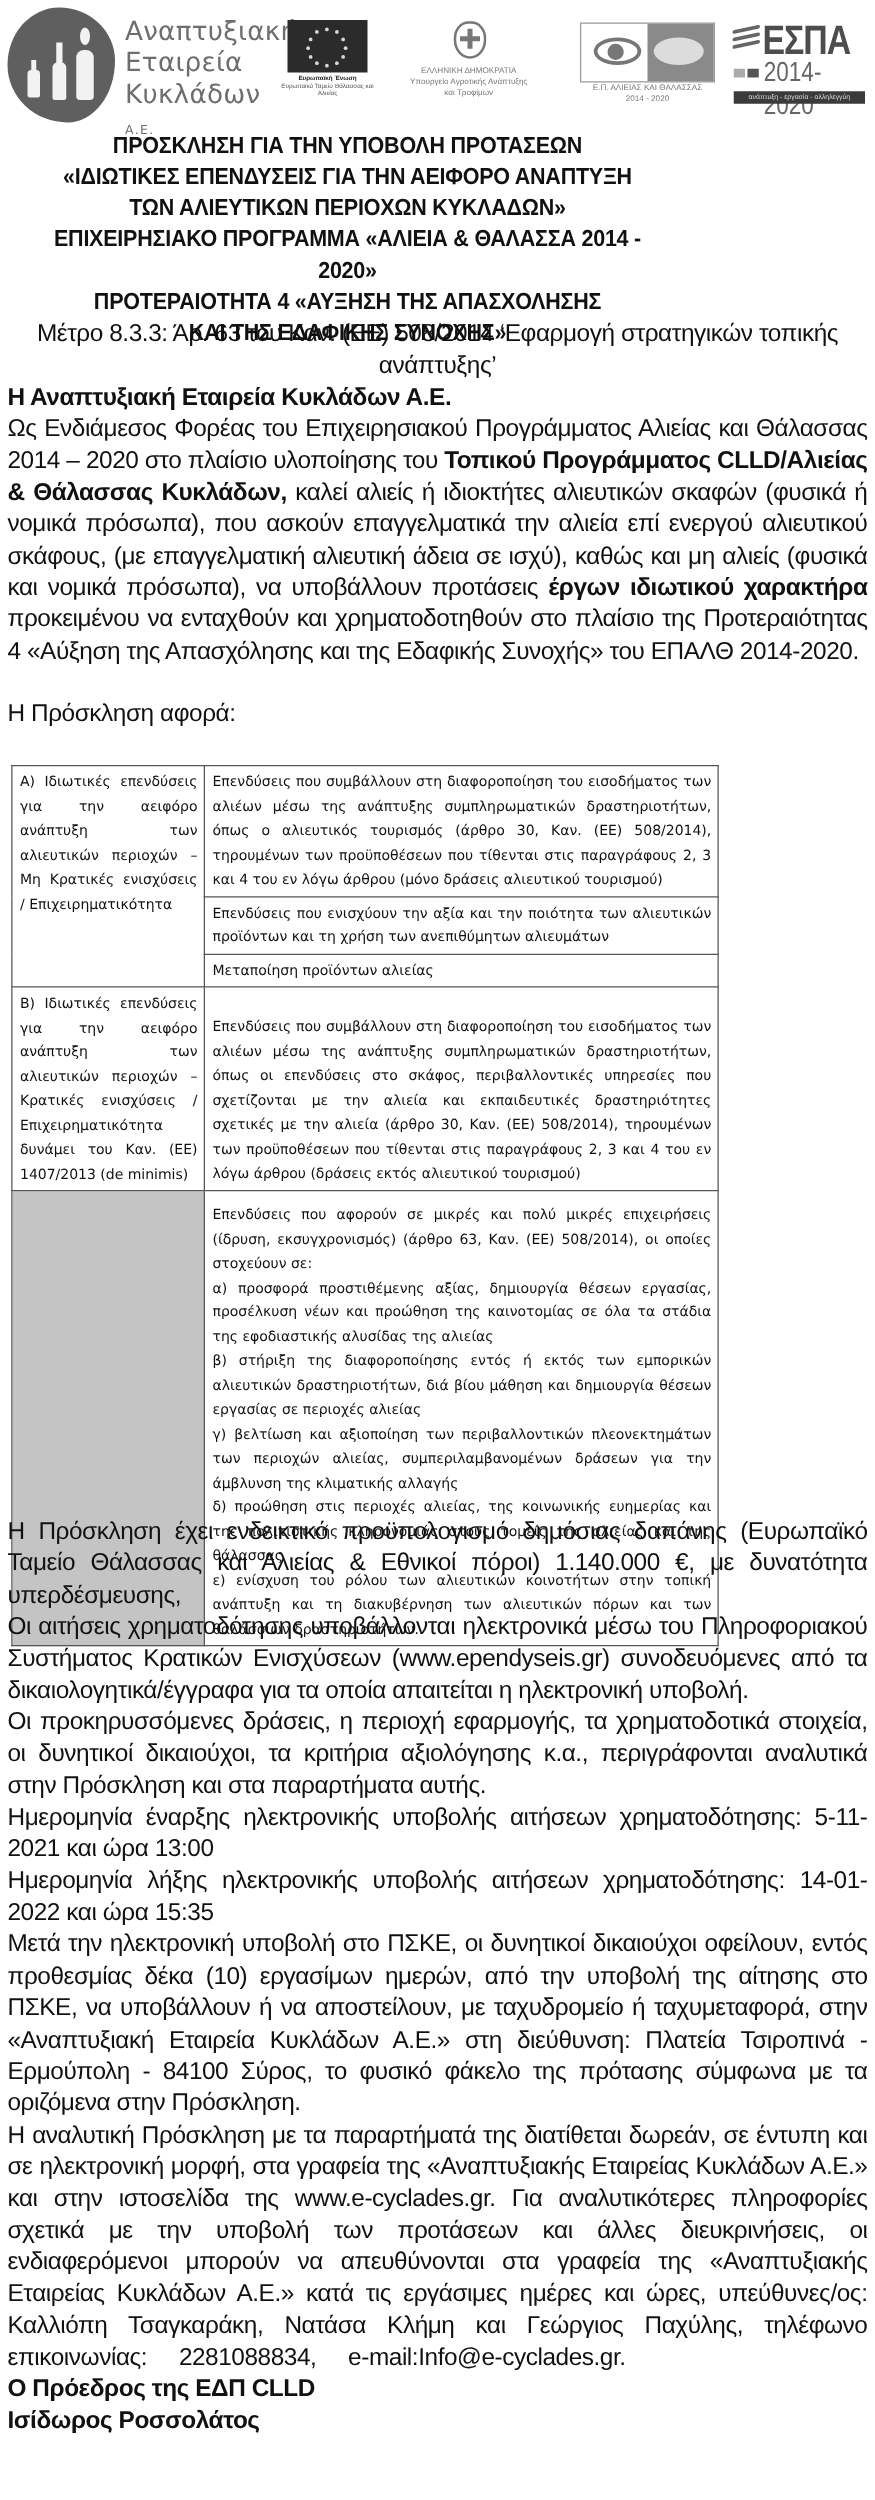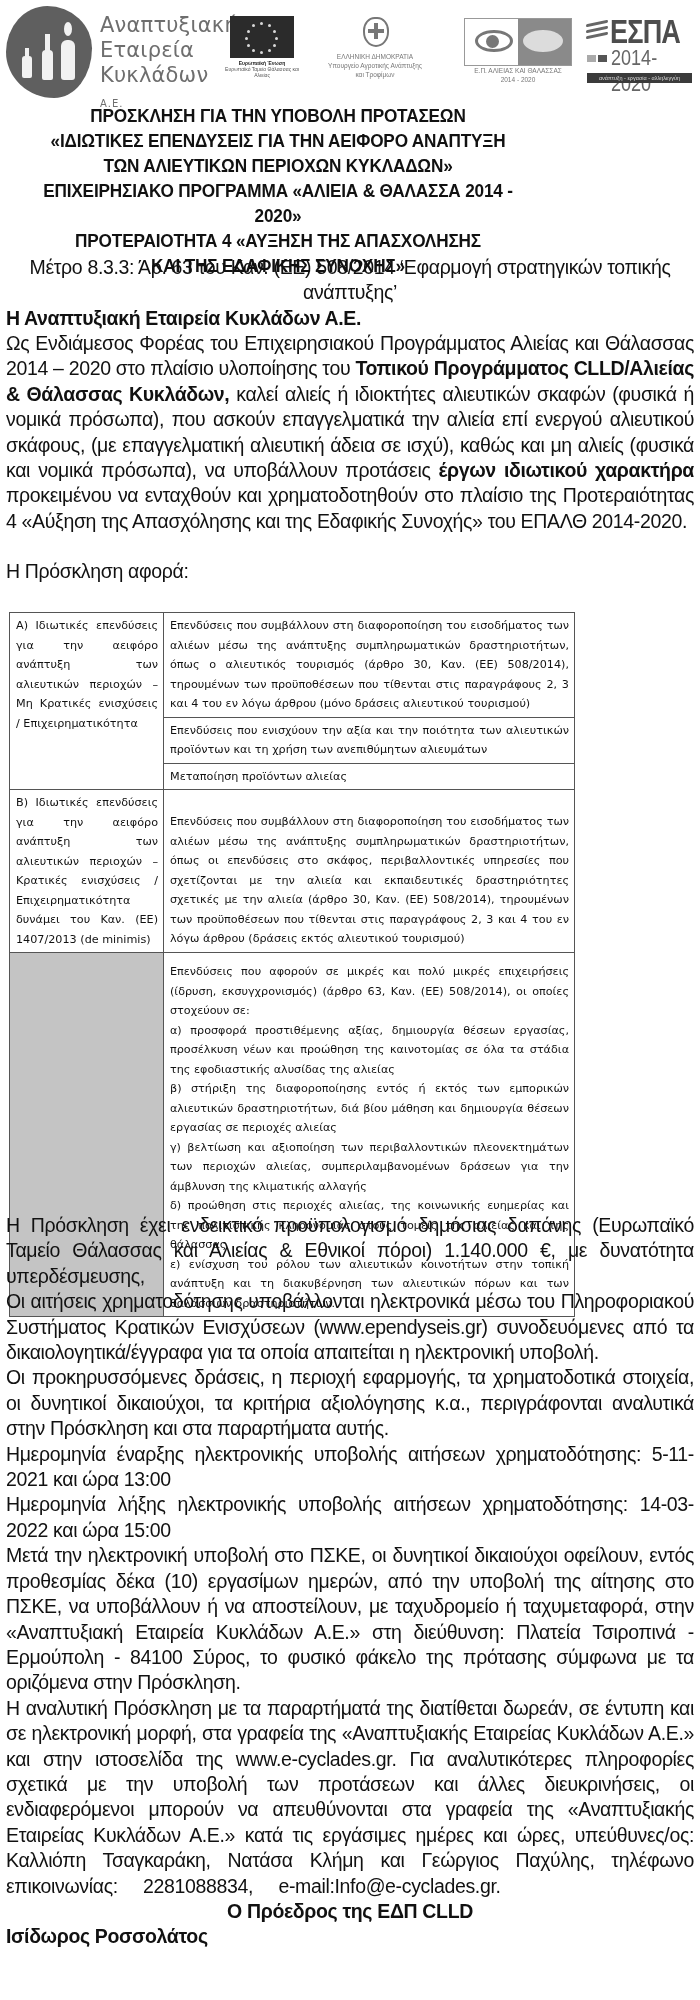--- a/index.html
+++ b/index.html
@@ -168,22 +168,22 @@
     </td>
   </tr>
 </tbody>
   </table>
 
 <div class="body-text after">
   <p>Η Πρόσκληση έχει ενδεικτικό προϋπολογισμό δημόσιας δαπάνης (Ευρωπαϊκό Ταμείο Θάλασσας και Αλιείας &amp; Εθνικοί πόροι) 1.140.000 €, με δυνατότητα υπερδέσμευσης,</p>
   <p>Οι αιτήσεις χρηματοδότησης υποβάλλονται ηλεκτρονικά μέσω του Πληροφοριακού Συστήματος Κρατικών Ενισχύσεων (www.ependyseis.gr) συνοδευόμενες από τα δικαιολογητικά/έγγραφα για τα οποία απαιτείται η ηλεκτρονική υποβολή.</p>
   <p>Οι προκηρυσσόμενες δράσεις, η περιοχή εφαρμογής, τα χρηματοδοτικά στοιχεία, οι δυνητικοί δικαιούχοι, τα κριτήρια αξιολόγησης κ.α., περιγράφονται αναλυτικά στην Πρόσκληση και στα παραρτήματα αυτής.</p>
   <p>Ημερομηνία έναρξης ηλεκτρονικής υποβολής αιτήσεων χρηματοδότησης: 5-11-2021 και ώρα 13:00</p>
-  <p>Ημερομηνία λήξης ηλεκτρονικής υποβολής αιτήσεων χρηματοδότησης: 14-03-2022 και ώρα 15:00</p>
+  <p>Ημερομηνία λήξης ηλεκτρονικής υποβολής αιτήσεων χρηματοδότησης: 14-01-2022 και ώρα 15:35</p>
   <p>Μετά την ηλεκτρονική υποβολή στο ΠΣΚΕ, οι δυνητικοί δικαιούχοι οφείλουν, εντός προθεσμίας δέκα (10) εργασίμων ημερών, από την υποβολή της αίτησης στο ΠΣΚΕ, να υποβάλλουν ή να αποστείλουν, με ταχυδρομείο ή ταχυμεταφορά, στην «Αναπτυξιακή Εταιρεία Κυκλάδων Α.Ε.» στη διεύθυνση: Πλατεία Τσιροπινά - Ερμούπολη - 84100 Σύρος, το φυσικό φάκελο της πρότασης σύμφωνα με τα οριζόμενα στην Πρόσκληση.</p>
   <p>
     <span>Η αναλυτική Πρόσκληση με τα παραρτήματά της διατίθεται δωρεάν, σε έντυπη και σε ηλεκτρονική μορφή, στα γραφεία της «Αναπτυξιακής Εταιρείας Κυκλάδων Α.Ε.» και στην ιστοσελίδα της www.e-cyclades.gr. Για αναλυτικότερες πληροφορίες σχετικά με την υποβολή των προτάσεων και άλλες διευκρινήσεις, οι ενδιαφερόμενοι μπορούν να απευθύνονται στα γραφεία της «Αναπτυξιακής Εταιρείας Κυκλάδων Α.Ε.» κατά τις εργάσιμες ημέρες και ώρες, υπεύθυνες/ος: Καλλιόπη Τσαγκαράκη, Νατάσα Κλήμη και Γεώργιος Παχύλης, τηλέφωνο επικοινωνίας:</span>&nbsp;&nbsp;&nbsp;&nbsp;
     <span>2281088834,</span>&nbsp;&nbsp;&nbsp;&nbsp;
     <span>e-mail:</span><span>Info@e-cyclades.gr.</span>
   </p>
-  <p style="text-align:center;font-weight:bold;">Ο Πρόεδρος της ΕΔΠ CLLD</p>
+  <p style="font-weight:bold;">Ο Πρόεδρος της ΕΔΠ CLLD</p>
   <p style="text-align:left;font-weight:bold;">Ισίδωρος Ροσσολάτος</p>
 </div>
 
 </body></html>

